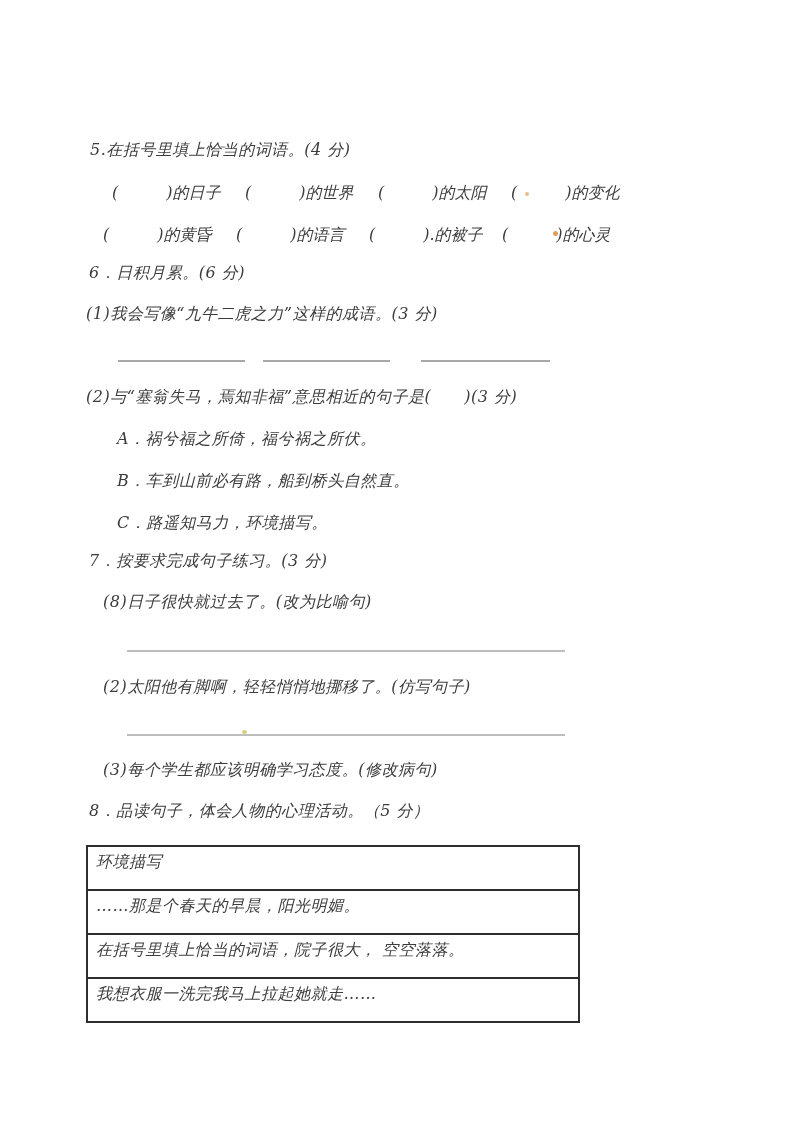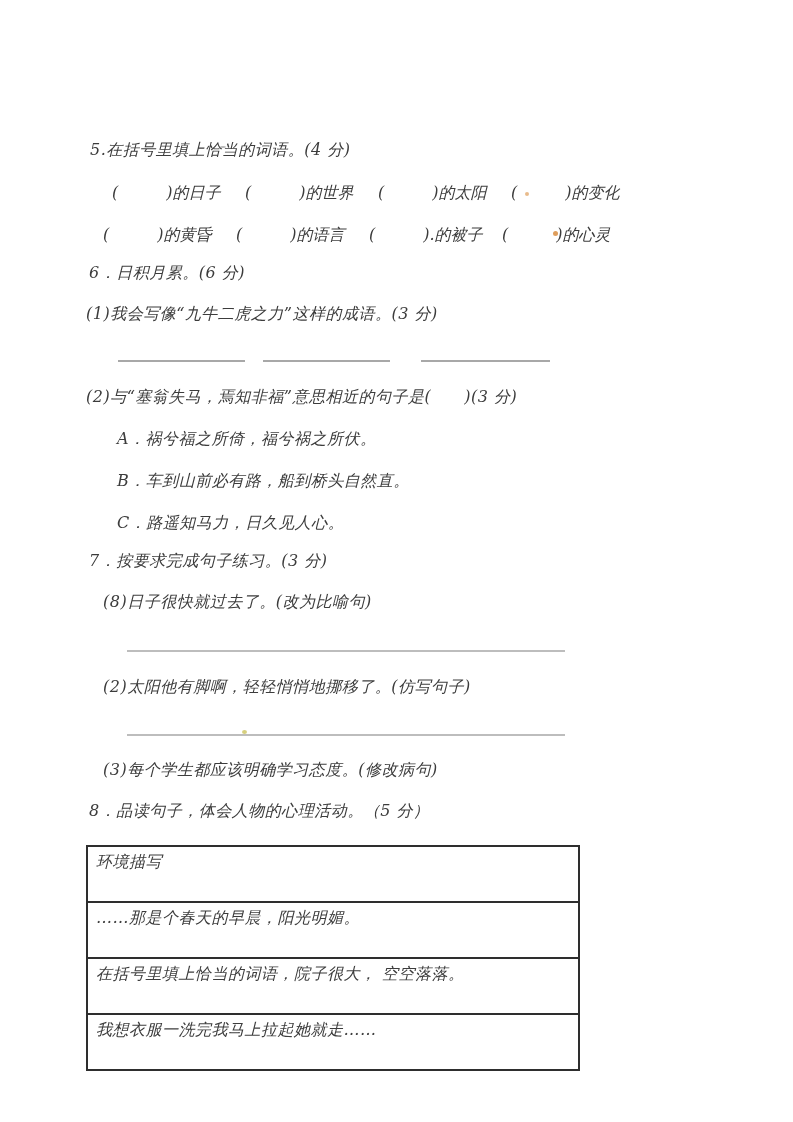--- a/index.html
+++ b/index.html
@@ -41,21 +41,21 @@
   }
   table.env{
     position:absolute;left:86px;top:845px;
     width:494px;
     border-collapse:collapse;
     table-layout:fixed;
   }
   table.env td{
     border:2px solid #2e2e2e;
     box-sizing:border-box;
-    height:56px;
+    height:44px;
     padding:5px 8px 0 8px;
     vertical-align:top;
     font-size:16px;
     line-height:20px;
     letter-spacing:0.5px;
     white-space:pre;
   }
 </style>
 </head>
 <body>
@@ -81,21 +81,21 @@
   <div class="line" style="left:89px;top:263px;">6．日积月累。(6 分)</div>
   <div class="line" style="left:86px;top:304px;">(1)我会写像“九牛二虎之力”这样的成语。(3 分)</div>
 
   <div class="blank" style="left:118px;top:360px;width:127px;"></div>
   <div class="blank" style="left:263px;top:360px;width:127px;"></div>
   <div class="blank" style="left:421px;top:360px;width:129px;"></div>
 
   <div class="line" style="left:86px;top:387px;">(2)与“塞翁失马，焉知非福”意思相近的句子是(　　)(3 分)</div>
   <div class="line" style="left:117px;top:429px;">A．祸兮福之所倚，福兮祸之所伏。</div>
   <div class="line" style="left:117px;top:471px;">B．车到山前必有路，船到桥头自然直。</div>
-  <div class="line" style="left:117px;top:513px;">C．路遥知马力，日久见人心。</div>
+  <div class="line" style="left:117px;top:513px;">C．路遥知马力，环境描写。</div>
 
   <div class="line" style="left:89px;top:551px;">7．按要求完成句子练习。(3 分)</div>
   <div class="line" style="left:103px;top:592px;">(8)日子很快就过去了。(改为比喻句)</div>
   <div class="ansline" style="left:127px;top:650px;width:438px;"></div>
   <div class="line" style="left:103px;top:677px;">(2)太阳他有脚啊，轻轻悄悄地挪移了。(仿写句子)</div>
   <div class="ansline" style="left:127px;top:734px;width:438px;"></div>
   <div class="line" style="left:103px;top:760px;">(3)每个学生都应该明确学习态度。(修改病句)</div>
 
   <div class="line" style="left:89px;top:801px;">8．品读句子，体会人物的心理活动。（5 分）</div>
 

